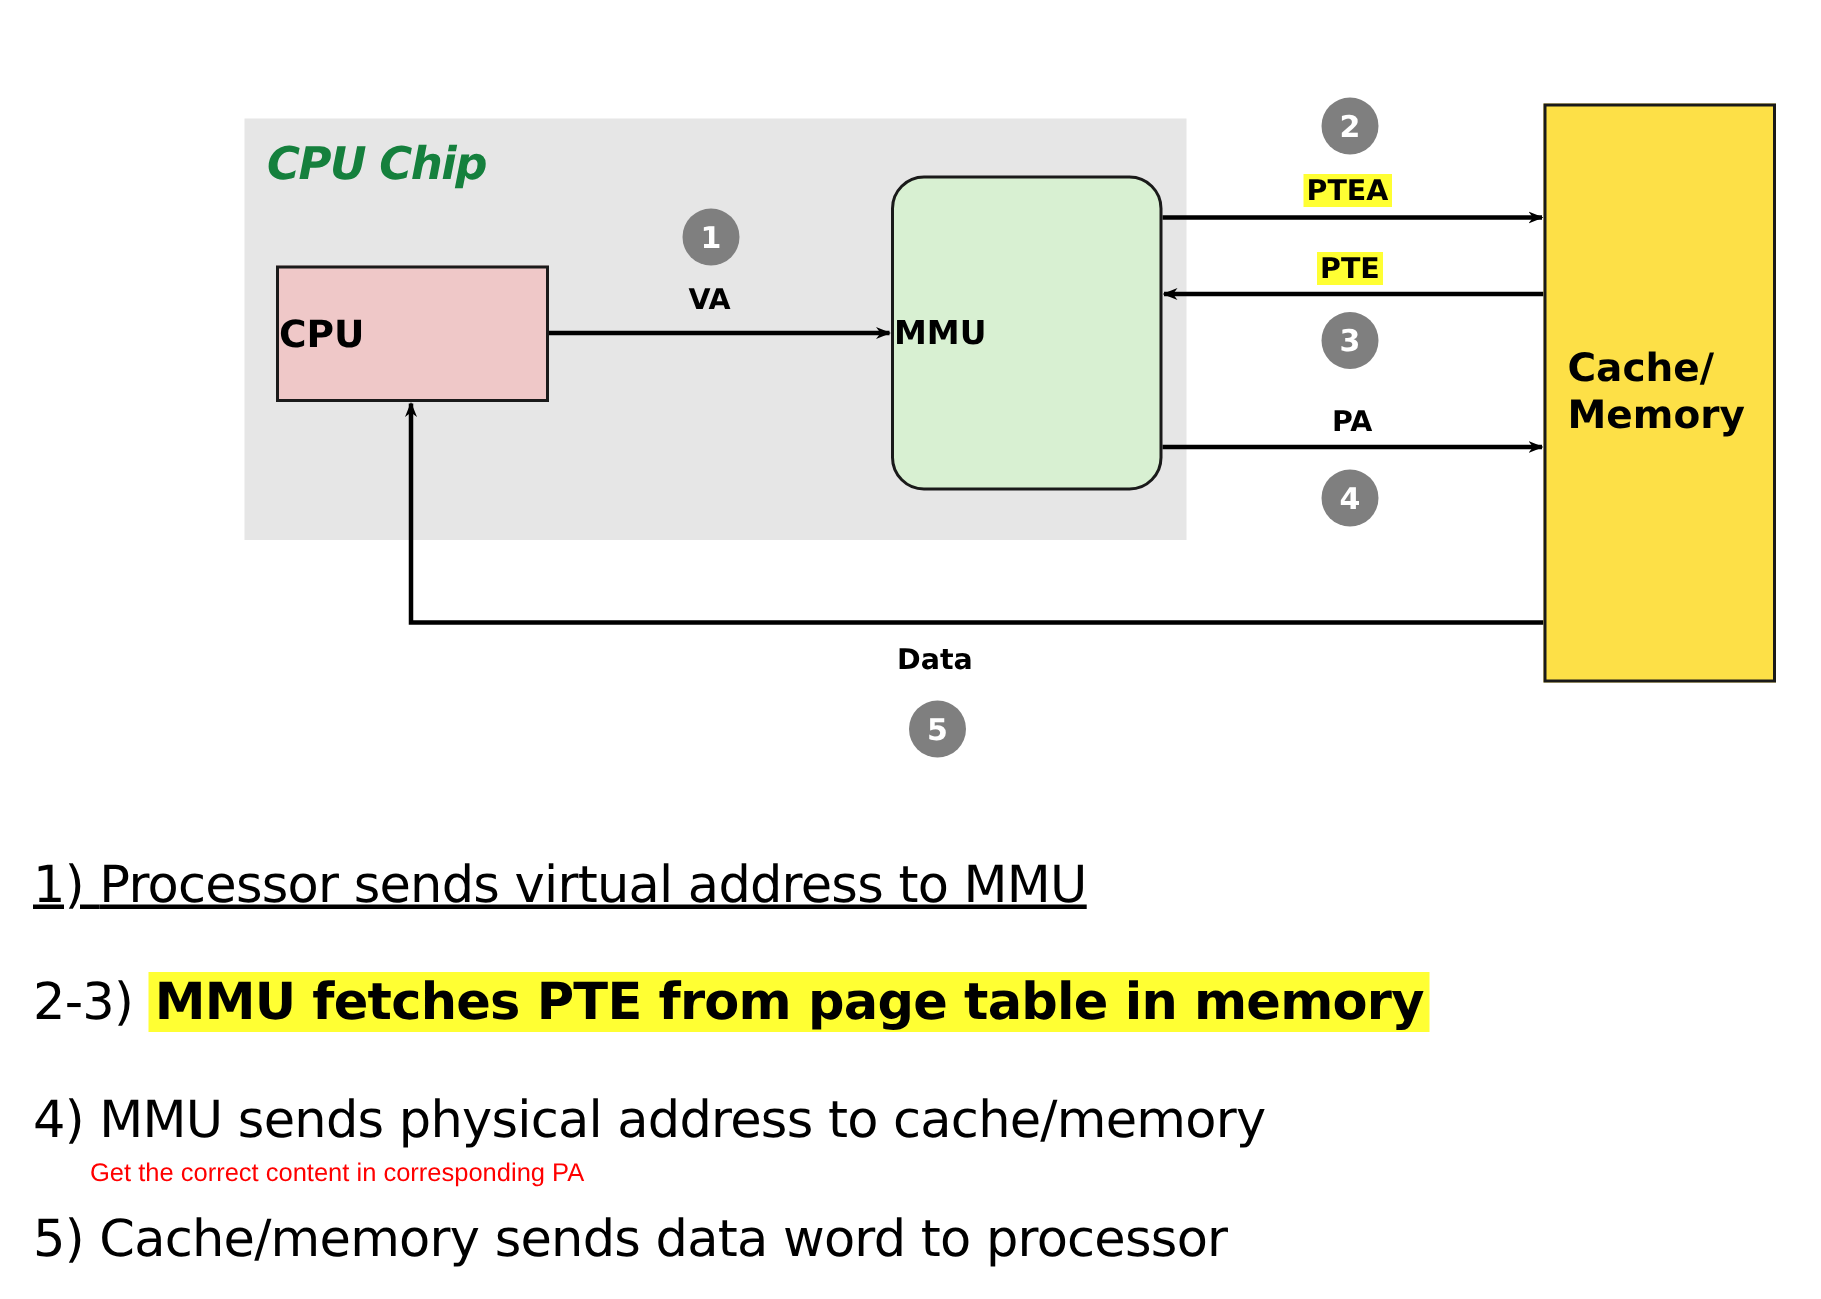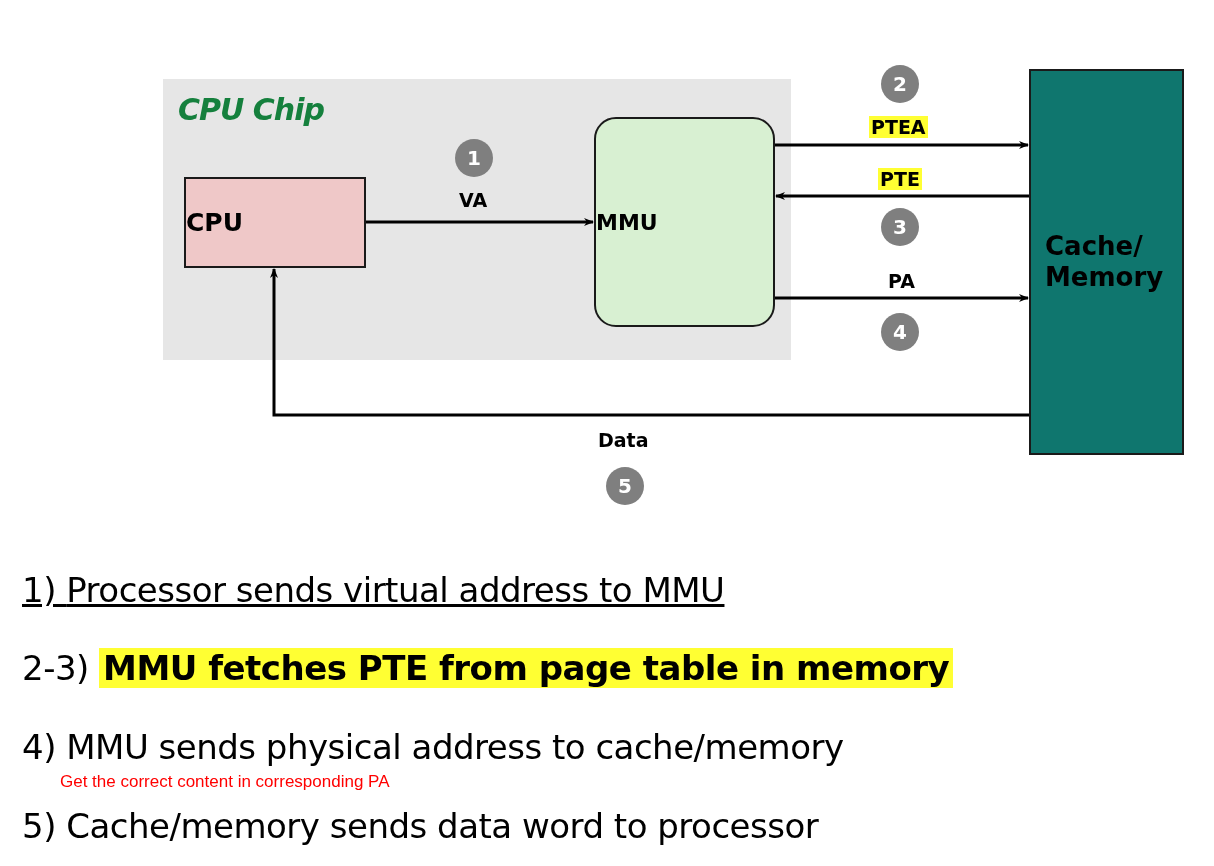--- a/index.html
+++ b/index.html
@@ -3,21 +3,21 @@
   <meta charset="utf-8">
   <style>
     html, body { margin: 0; padding: 0; background: #ffffff; }
     body { width: 1214px; height: 866px; position: relative; overflow: hidden; font-family: "DejaVu Sans", sans-serif; }
     .abs { position: absolute; }
     .chip { left: 163px; top: 79px; width: 628px; height: 281px; background: #e6e6e6; }
     .chip-title { left: 178px; top: 92px; font-size: 30px; font-weight: bold; font-style: italic; color: #15803d; letter-spacing: -1px; }
     .box { border: 2px solid #1a1a1a; box-sizing: border-box; display: flex; align-items: center; justify-content: flex-start; font-weight: bold; color: #000; }
     .cpu { left: 184px; top: 177px; width: 182px; height: 91px; background: #efc8c8; font-size: 25px; }
     .mmu { left: 594px; top: 117px; width: 181px; height: 210px; background: #d8f0d2; font-size: 22px; border-radius: 22px; }
-    .mem { left: 1029px; top: 69px; width: 155px; height: 386px; background: #0f766e; font-size: 26px; justify-content: flex-start; padding-left: 14px; line-height: 1.2; }
+    .mem { left: 1029px; top: 69px; width: 155px; height: 386px; background: #fde047; font-size: 26px; justify-content: flex-start; padding-left: 14px; line-height: 1.2; }
     .mem span { display: block; }
     svg.lines { left: 0; top: 0; }
     .badge { width: 38px; height: 38px; border-radius: 50%; background: #7f7f7f; color: #ffffff; font-weight: bold; font-size: 20px; display: flex; align-items: center; justify-content: center; }
     .lbl { font-weight: bold; font-size: 19px; color: #000; border-radius: 11px; }
     .hl { background: #ffff33; padding: 0 2px; }
     .step { left: 22px; font-size: 34px; color: #000; white-space: nowrap; letter-spacing: -0.5px; }
     .step .hl { padding: 0 4px; font-weight: bold; }
     .note { left: 60px; top: 772px; font-family: "Liberation Sans", sans-serif; font-size: 17px; color: #ff0000; white-space: nowrap; }
   </style>
 </head>

